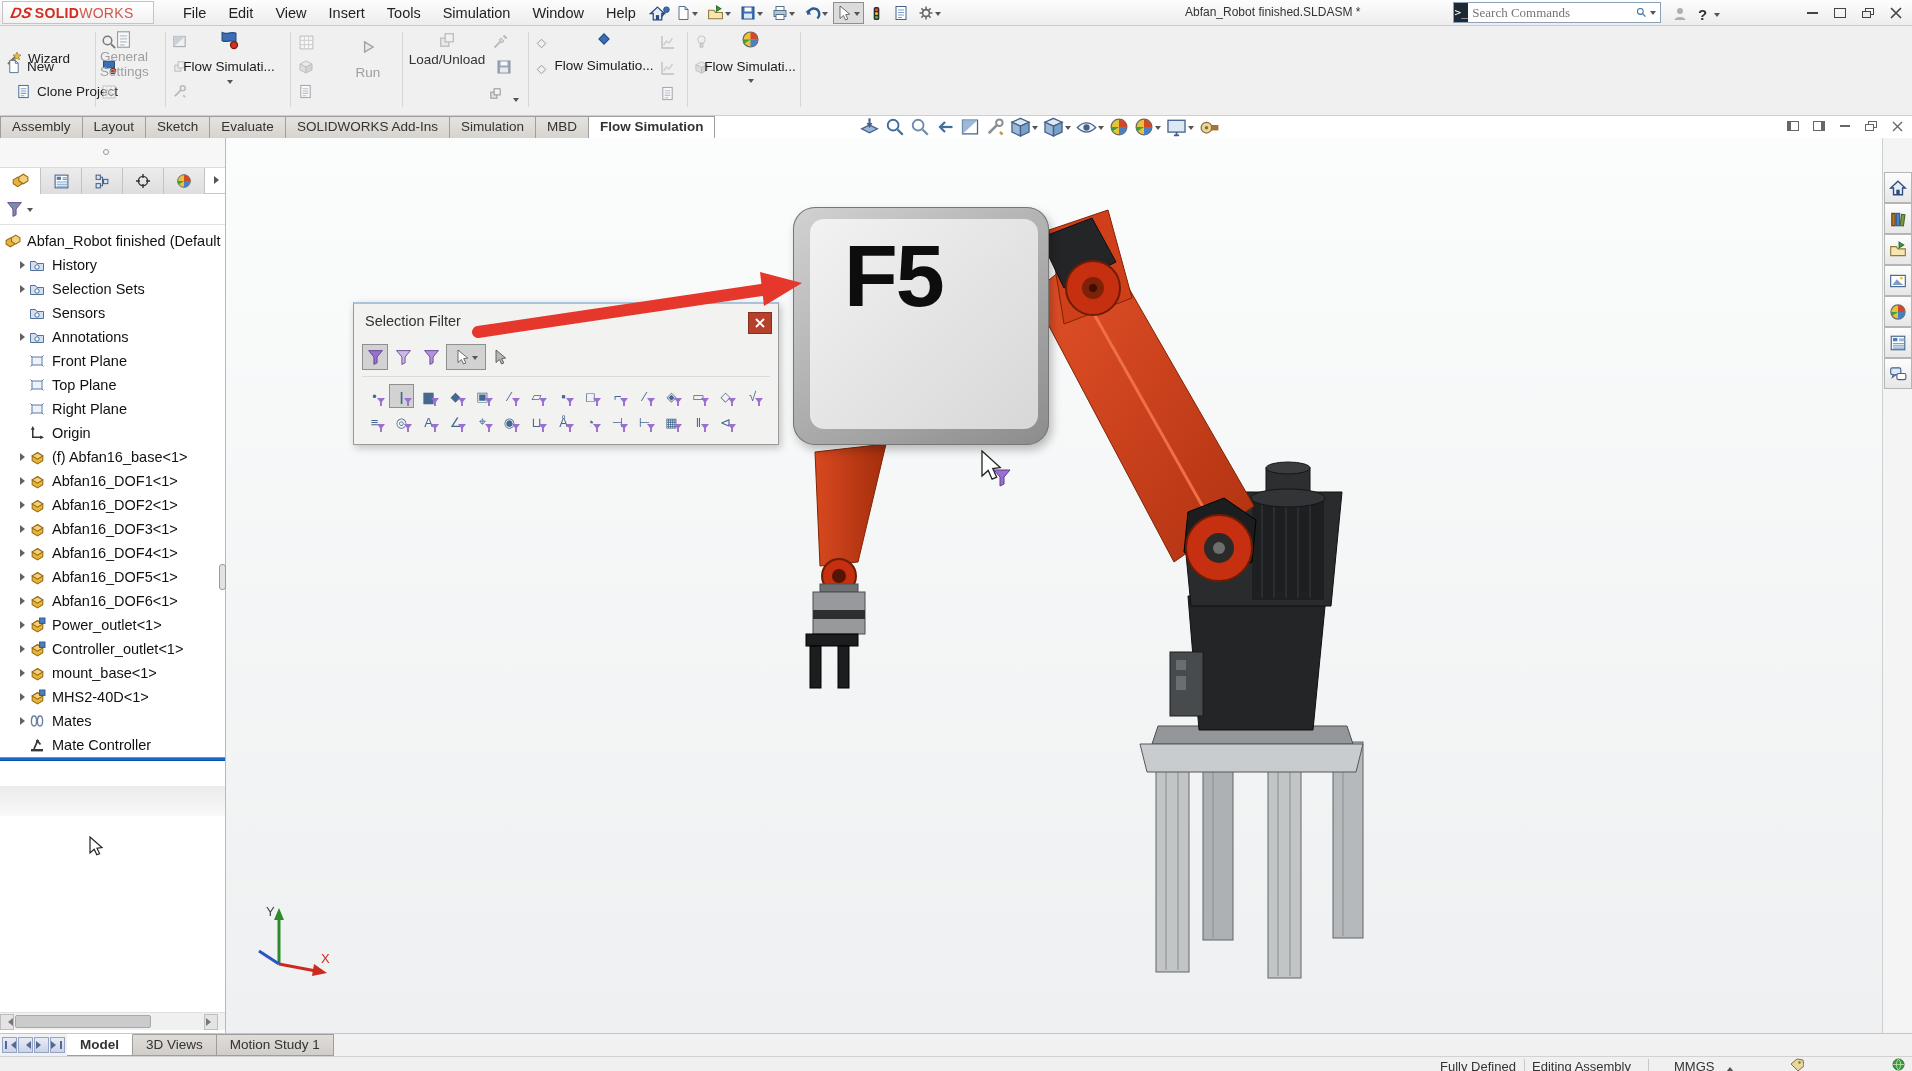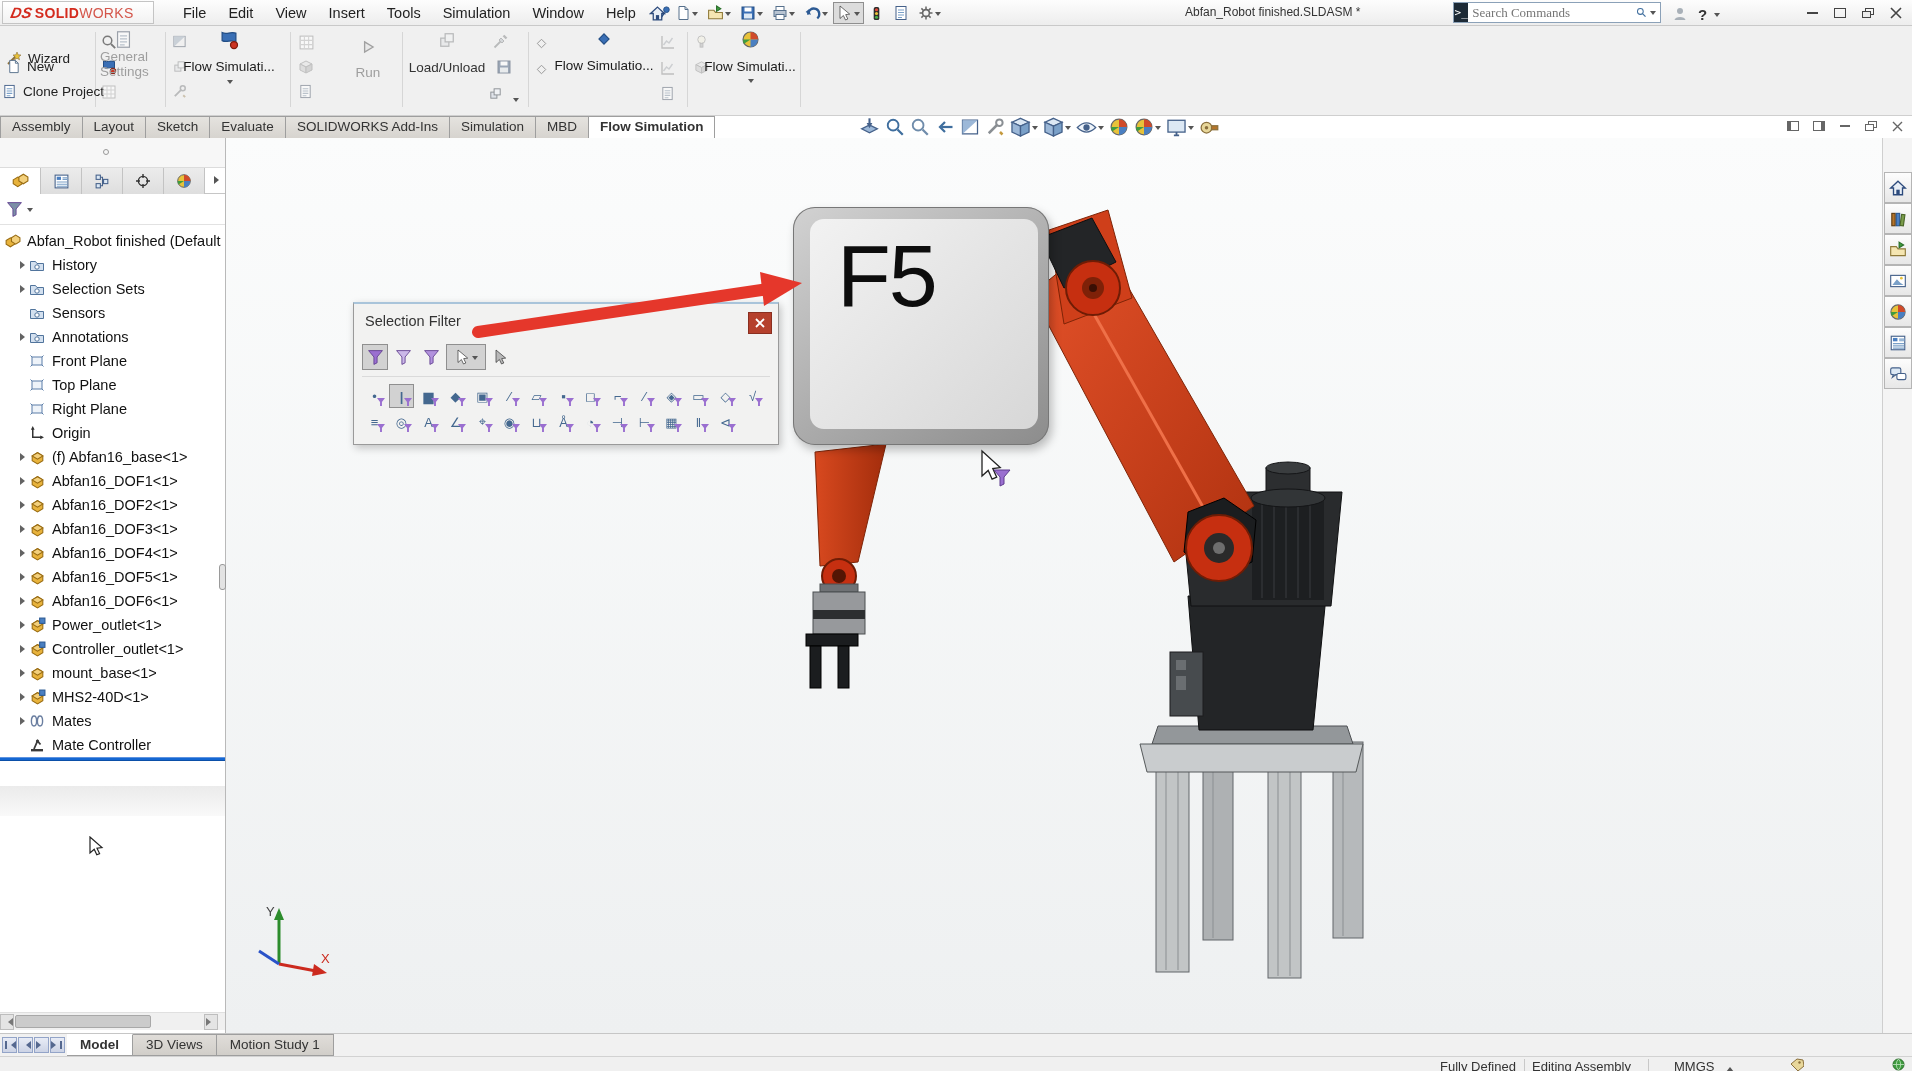--- a/index.html
+++ b/index.html
@@ -72,21 +72,21 @@
 .frow{position:absolute;display:flex;gap:2px}
 .fbtn{width:26px;height:26px;display:flex;align-items:center;justify-content:center;border:1px solid transparent}
 .fbtn.pressed{background:#d2d2d2;border-color:#8f8f8f}
 .fcell{position:relative;width:25px;height:24px;display:flex;align-items:center;justify-content:center;font-size:13px;color:#44688f;border:1px solid transparent}
 .fcell.pressed{background:#d2d2d2;border-color:#8f8f8f}
 .fcell::after{content:"";position:absolute;right:1px;bottom:1px;width:8px;height:8px;background:#9a6fd0;clip-path:polygon(0 0,100% 0,62% 50%,62% 100%,38% 100%,38% 50%)}
 #dsep{position:absolute;left:8px;top:72px;width:408px;height:1px;background:#dadada}
 
 #f5key{left:567px;top:69px;width:256px;height:238px;border-radius:22px;background:linear-gradient(145deg,#d2d2d2,#8c8c8c);box-shadow:inset 0 0 0 1px #777,3px 5px 10px rgba(0,0,0,.25);z-index:30}
 #f5face{position:absolute;left:17px;top:12px;right:11px;bottom:16px;border-radius:14px;background:linear-gradient(135deg,#f2f2f2,#d7d7d7)}
-#f5txt{position:absolute;left:44px;top:18px;font-size:88px;font-weight:normal;color:#0d0d0d;letter-spacing:-2px}
+#f5txt{position:absolute;left:51px;top:18px;font-size:88px;font-weight:bold;color:#0d0d0d;letter-spacing:-2px}
 
 #taskpane{left:1882px;top:138px;width:30px;height:895px;background:#f4f4f4;border-left:1px solid #cfcfcf}
 .tpbtn{position:absolute;left:1px;width:28px;height:31px;background:linear-gradient(#fdfdfd,#e7e7e7);border:1px solid #b5b5b5;display:flex;align-items:center;justify-content:center}
 
 #btabs{left:0;top:1033px;width:1912px;height:23px;background:#f1f1f1;border-top:1px solid #c6c6c6;display:flex;align-items:flex-start}
 #bnav{display:flex;gap:1px;padding:3px 2px 0 2px}
 .nbtn{width:15px;height:16px;background:linear-gradient(#e8ecf6,#ccd3e5);border:1px solid #93a4c8;display:flex;align-items:center;justify-content:center}
 .ntri{width:0;height:0;border:4px solid transparent}
 .ntri.l{border-right:5px solid #55688f;margin-right:-2px}
 .ntri.r{border-left:5px solid #55688f;margin-left:-2px}
@@ -439,21 +439,21 @@
         <polygon points="11,2 12.2,4.8 15,5 12.8,6.9 13.5,9.8 11,8.2 8.5,9.8 9.2,6.9 7,5 9.8,4.8" fill="#e8c23a" stroke="#8a6f3c" stroke-width=".6"></polygon>
       </svg>
       <span>Wizard</span>
     </div>
   <div class="rrow" style="left:6px;top:33px">
       <svg width="15" height="15">
         <use href="#s-page"></use>
       </svg>
       <span>New</span>
     </div>
-  <div class="rrow" style="left:2px;top:58px">
+  <div class="rrow" style="left:16px;top:58px">
       <svg width="15" height="15">
         <use href="#s-props"></use>
       </svg>
       <span>Clone Project</span>
     </div>
 
   <span class="abs mini" style="left:101px;top:8px">
       <svg width="16" height="16">
         <use href="#s-mag"></use>
       </svg>
@@ -518,21 +518,21 @@
     <svg width="18" height="18" style="margin:0 auto">
         <use href="#s-play"></use>
       </svg>
     <div style="margin-top:9px">Run</div>
   </div>
 
   <div class="bigbtn" style="left:406px;top:4px;width:82px;color:#333">
     <svg width="20" height="20" class="mini" style="margin:0 auto">
         <use href="#s-squares"></use>
       </svg>
-    <div style="margin-top:10px">Load/Unload</div>
+    <div style="margin-top:2px">Load/Unload</div>
   </div>
   <span class="abs mini" style="left:492px;top:8px">
       <svg width="16" height="16">
         <use href="#s-dropper"></use>
       </svg>
     </span>
   <span class="abs mini" style="left:496px;top:33px">
       <svg width="16" height="16">
         <use href="#s-save"></use>
       </svg>

